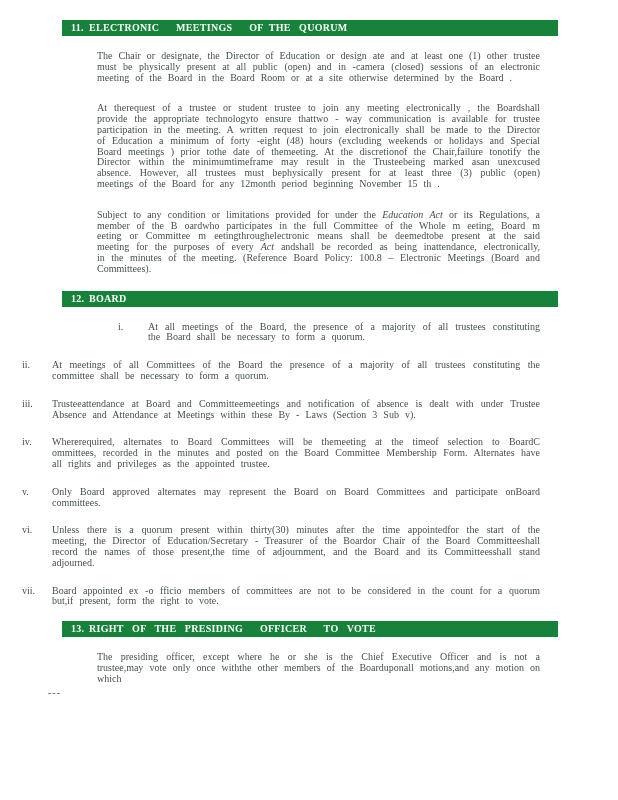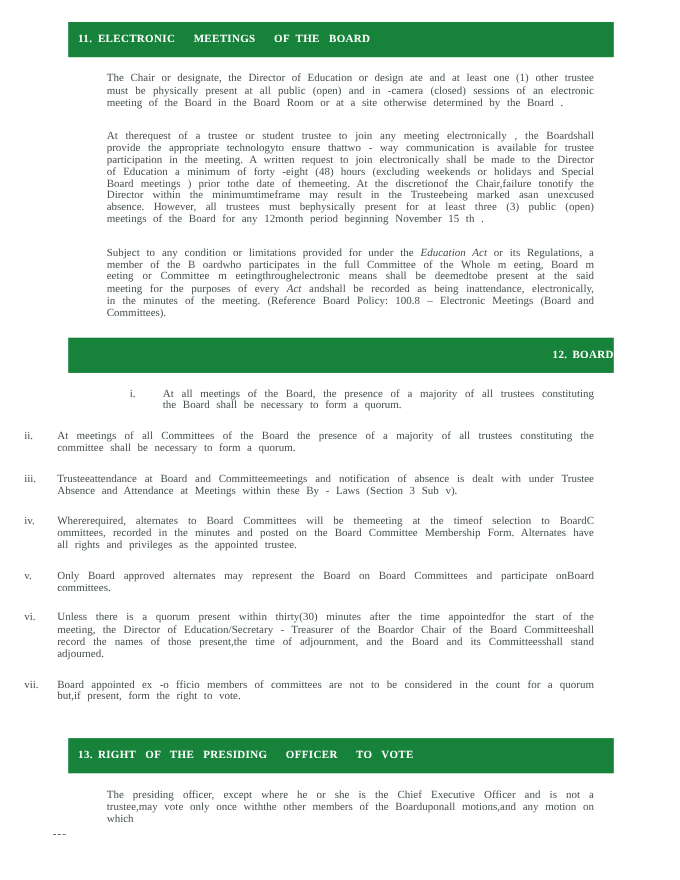--- a/index.html
+++ b/index.html
@@ -9,21 +9,21 @@
     width: 618px;
     height: 800px;
     background: #ffffff;
     overflow: hidden;
     font-family: "Liberation Serif", "DejaVu Serif", serif;
     color: #46514a;
   }
   .bar {
     margin-left: 62px;
     width: 496px;
-    height: 32px;
+    height: 16px;
     background: #17823a;
     color: #ffffff;
     font-weight: bold;
     font-size: 10px;
     line-height: 16px;
     letter-spacing: 0.3px;
     display: flex;
     align-items: center;
   }
   .bar .num {
@@ -65,34 +65,34 @@
     line-height: 11px;
     font-style: italic;
     color: #97a3b1;
     white-space: pre;
   }
   
   .mt-bar1  { margin-top: 20px; }
   .mt-p1    { margin-top: 15px; }
   .mt-p     { margin-top: 20px; }
   .mt-p4    { margin-top: 13px; }
-  .mt-bar2  { margin-top: 16px; justify-content: flex-end; }
+  .mt-bar2  { margin-top: 16px; }
   .mt-li1   { margin-top: 15px; }
   .mt-li    { margin-top: 17px; margin-left: 22px; }
-  .mt-bar3  { margin-top: 32px; }
+  .mt-bar3  { margin-top: 14px; }
   .mt-p13   { margin-top: 15px; }
 </style>
 </head>
 <body>
 
 <div class="page">
 
   <div class="bar mt-bar1">
     <span class="num">11.</span>
-    <span class="title">ELECTRONIC      MEETINGS      OF  THE   BOARD</span>
+    <span class="title">ELECTRONIC      MEETINGS      OF  THE   QUORUM</span>
   </div>
 
   <p class="para mt-p1"><span>The Chair or designate, the Director of Education or design ate and at least one (1) other trustee must be physically present at all public (open) and in -camera (closed) sessions of an electronic meeting of the Board in the Board Room or at a site otherwise determined by the Board .</span></p>
   <p class="para mt-p"><span>At therequest of a trustee or student trustee to join any meeting electronically , the Boardshall provide the appropriate technologyto ensure thattwo - way communication is available for trustee participation in the meeting. A written request to join electronically shall be made to the Director of Education a minimum of forty -eight (48) hours (excluding weekends or holidays and Special Board meetings ) prior tothe date of themeeting. At the discretionof the Chair,failure tonotify the Director within the minimumtimeframe may result in the Trusteebeing marked asan unexcused absence. However, all trustees must bephysically present for at least three (3) public (open) meetings of the Board for any 12month period beginning November 15 th .</span></p>
   <p class="para mt-p"><span>Subject to any condition or limitations provided for under the </span><em>Education Act</em><span> or its Regulations, a member of the B oardwho participates in the full Committee of the Whole m eeting, Board m eeting or Committee m eetingthroughelectronic means shall be deemedtobe present at the said meeting for the purposes of every </span><em>Act</em><span> andshall be recorded as being inattendance, electronically, in the minutes of the meeting. (Reference Board Policy: 100.8 – Electronic Meetings (Board and Committees).</span></p>
 
   <div class="bar mt-bar2">
     <span class="num">12.</span>
     <span class="title">BOARD</span>
   </div>

